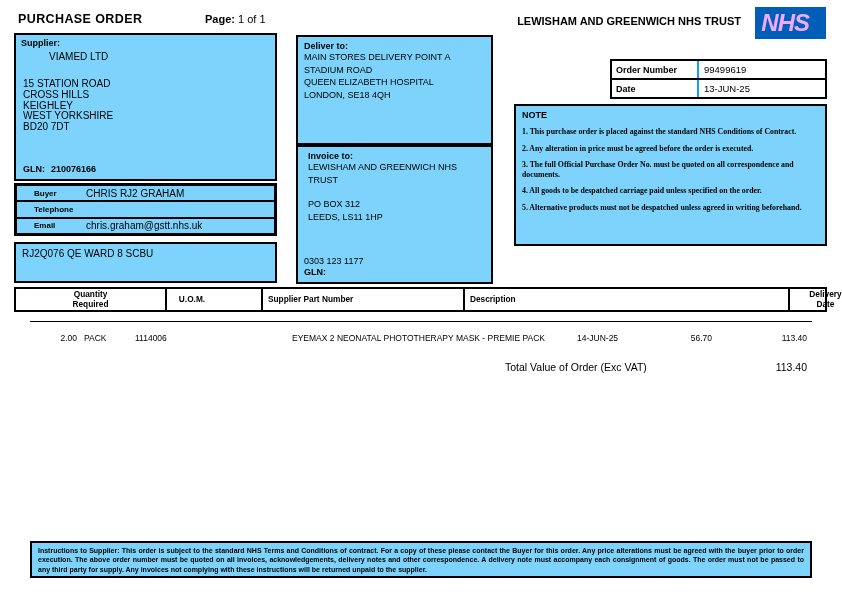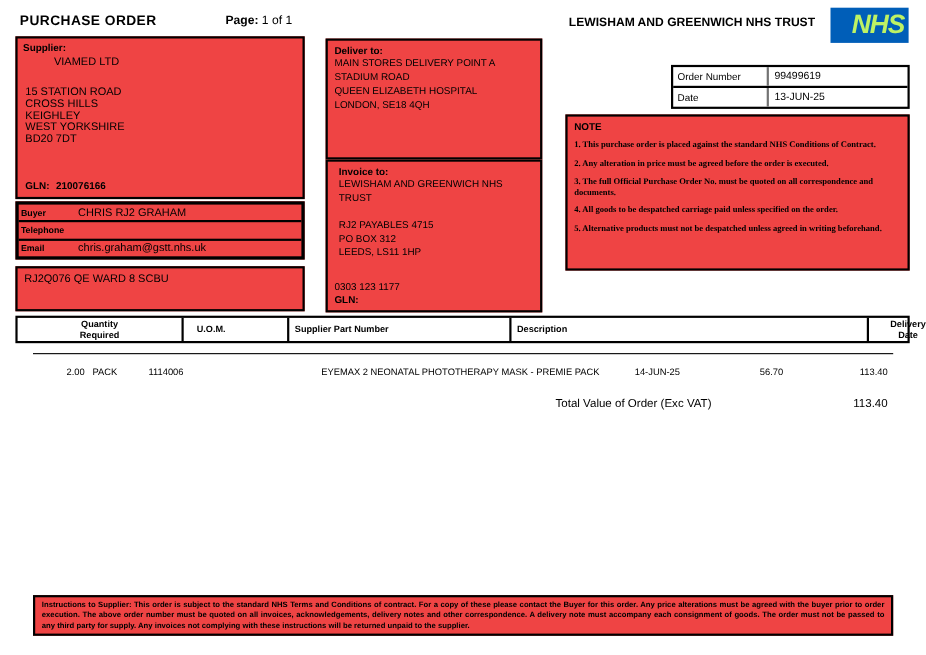--- a/index.html
+++ b/index.html
@@ -5,60 +5,60 @@
   html,body{margin:0;padding:0;background:#fff;}
   .page{
     position:relative;
     width:842px;height:595px;
     background:#ffffff;
     font-family:"Liberation Sans","DejaVu Sans",sans-serif;
     color:#000;
     overflow:hidden;
   }
   .b{font-weight:bold;}
-  .box{position:absolute;border:2px solid #000;box-sizing:border-box;background:#ef4444;}
+  .box{position:absolute;border:2px solid #000;box-sizing:border-box;background:#7dd3fc;}
 
   
   .po-title{position:absolute;left:18px;top:12px;font-size:12.5px;font-weight:bold;letter-spacing:.4px;}
   .page-line{position:absolute;left:205px;top:13px;font-size:11px;}
   .trust-name{position:absolute;left:400px;top:15px;width:341px;text-align:right;font-size:11px;font-weight:bold;}
   .nhs-logo{position:absolute;left:755px;top:7px;width:71px;height:32px;
-    display:flex;align-items:center;justify-content:flex-end;padding-right:4px;box-sizing:border-box;
-    color:#bef264;font-weight:bold;font-style:italic;font-size:24px;letter-spacing:-1px;}
+    display:flex;align-items:center;justify-content:flex-end;padding-right:17px;box-sizing:border-box;
+    color:#f0abfc;font-weight:bold;font-style:italic;font-size:24px;letter-spacing:-1px;}
 
   
   .supplier-box{left:14px;top:33px;width:263px;height:148px;padding:3px 5px;}
   .box-label{font-size:9px;font-weight:bold;}
   .supplier-name{font-size:10px;margin-top:3px;margin-left:28px;}
   .supplier-addr{position:absolute;left:7px;top:44px;font-size:10px;line-height:10.8px;}
   .supplier-gln{position:absolute;left:7px;top:129px;font-size:9px;}
   .supplier-gln .val{font-weight:bold;margin-left:6px;}
 
   
   .buyer-box{left:14px;top:183px;width:263px;height:53px;border-width:3px;display:flex;flex-direction:column;}
-  .buyer-row{flex:1;display:flex;align-items:center;border-bottom:2px solid #000;padding:0 2px;}
+  .buyer-row{flex:1;display:flex;align-items:center;border-bottom:2px solid #000;padding:0 17px;}
   .buyer-row:last-child{border-bottom:none;}
   .buyer-row .lbl{font-size:8px;font-weight:bold;width:52px;flex:none;}
   .buyer-row .val{font-size:10px;}
 
   
   .ward-box{left:14px;top:242px;width:263px;height:41px;padding:4px 6px;font-size:10px;}
 
   
   .deliver-box{left:296px;top:35px;width:197px;height:110px;padding:4px 6px;}
   .addr-line{font-size:9px;line-height:12.5px;}
   .invoice-box{left:296px;top:145px;width:197px;height:139px;padding:4px 10px;}
   .invoice-gap{height:12px;}
   .invoice-bottom{position:absolute;left:6px;bottom:4px;font-size:9px;line-height:11px;}
 
   
   .order-table{position:absolute;left:610px;top:59px;width:217px;border:2px solid #000;box-sizing:border-box;}
   .order-row{display:flex;border-bottom:2px solid #000;height:17px;align-items:center;}
   .order-row:last-child{border-bottom:none;}
-  .order-lbl{width:87px;flex:none;border-right:2px solid #737373;font-size:9px;font-weight:normal;padding:1px 4px;height:100%;box-sizing:border-box;display:flex;align-items:center;}
+  .order-lbl{width:87px;flex:none;border-right:2px solid #0ea5e9;font-size:9px;font-weight:bold;padding:1px 4px;height:100%;box-sizing:border-box;display:flex;align-items:center;}
   .order-val{font-size:9.5px;padding-left:5px;}
 
   
   .note-box{left:514px;top:104px;width:313px;height:142px;padding:4px 6px;}
   .note-title{font-size:9px;font-weight:bold;margin-bottom:7px;}
   .note-item{font-size:7.8px;font-weight:bold;line-height:9.5px;margin-bottom:7px;font-family:Liberation Serif, serif;}
 
   
   .items-header{position:absolute;left:14px;top:287px;width:813px;height:25px;border:2px solid #000;box-sizing:border-box;display:flex;}
   .th{flex:none;border-left:2px solid #000;font-size:8.3px;font-weight:bold;line-height:9.6px;
@@ -147,21 +147,20 @@
     <div class="addr-line">MAIN STORES DELIVERY POINT A</div>
     <div class="addr-line">STADIUM ROAD</div>
     <div class="addr-line">QUEEN ELIZABETH HOSPITAL</div>
     <div class="addr-line">LONDON, SE18 4QH</div>
   </div>
 
   <div class="box invoice-box">
     <div class="box-label">Invoice to:</div>
     <div class="addr-line">LEWISHAM AND GREENWICH NHS TRUST</div>
     <div class="invoice-gap"></div>
-    <div class="addr-line">RJ2 PAYABLES 4715</div>
     <div class="addr-line">PO BOX 312</div>
     <div class="addr-line">LEEDS, LS11 1HP</div>
     <div class="invoice-bottom">
       <div>0303 123 1177</div>
       <div class="b">GLN:</div>
     </div>
   </div>
 
   <div class="order-table">
     <div class="order-row">

